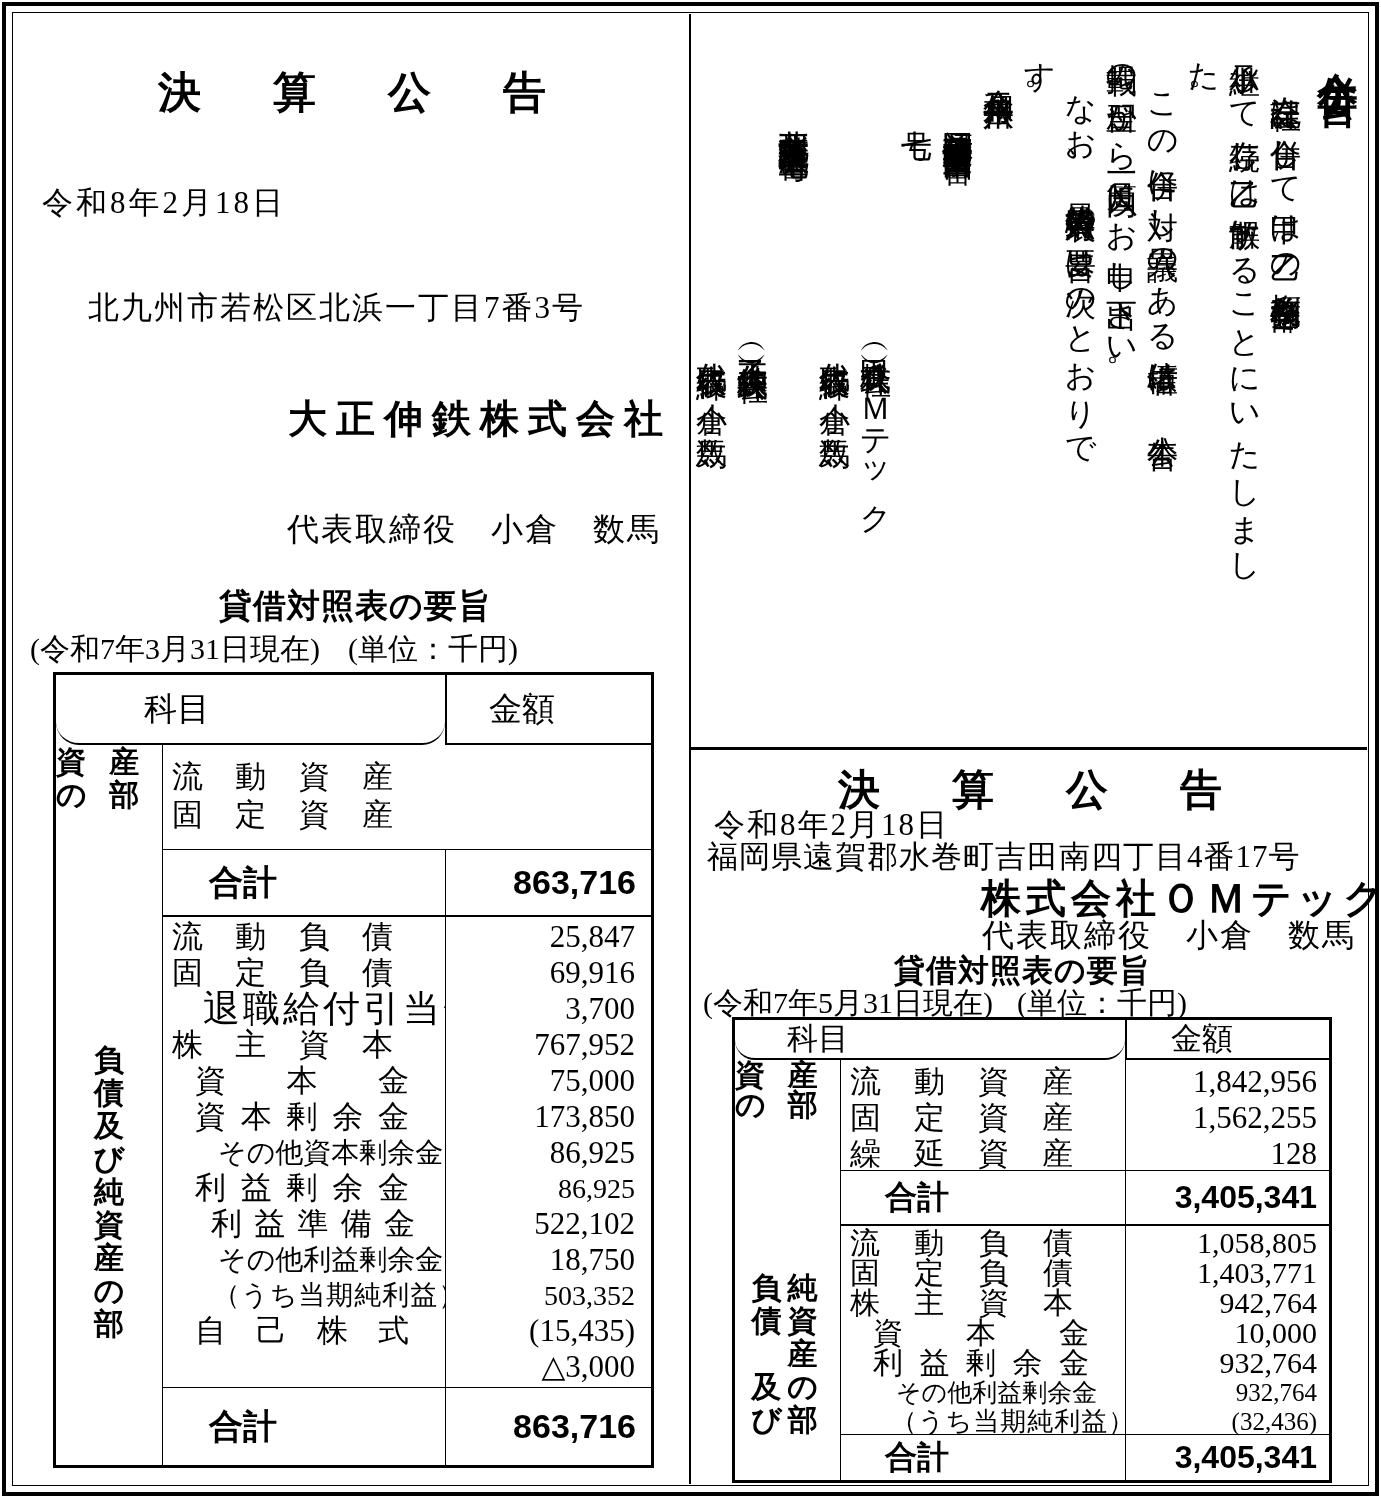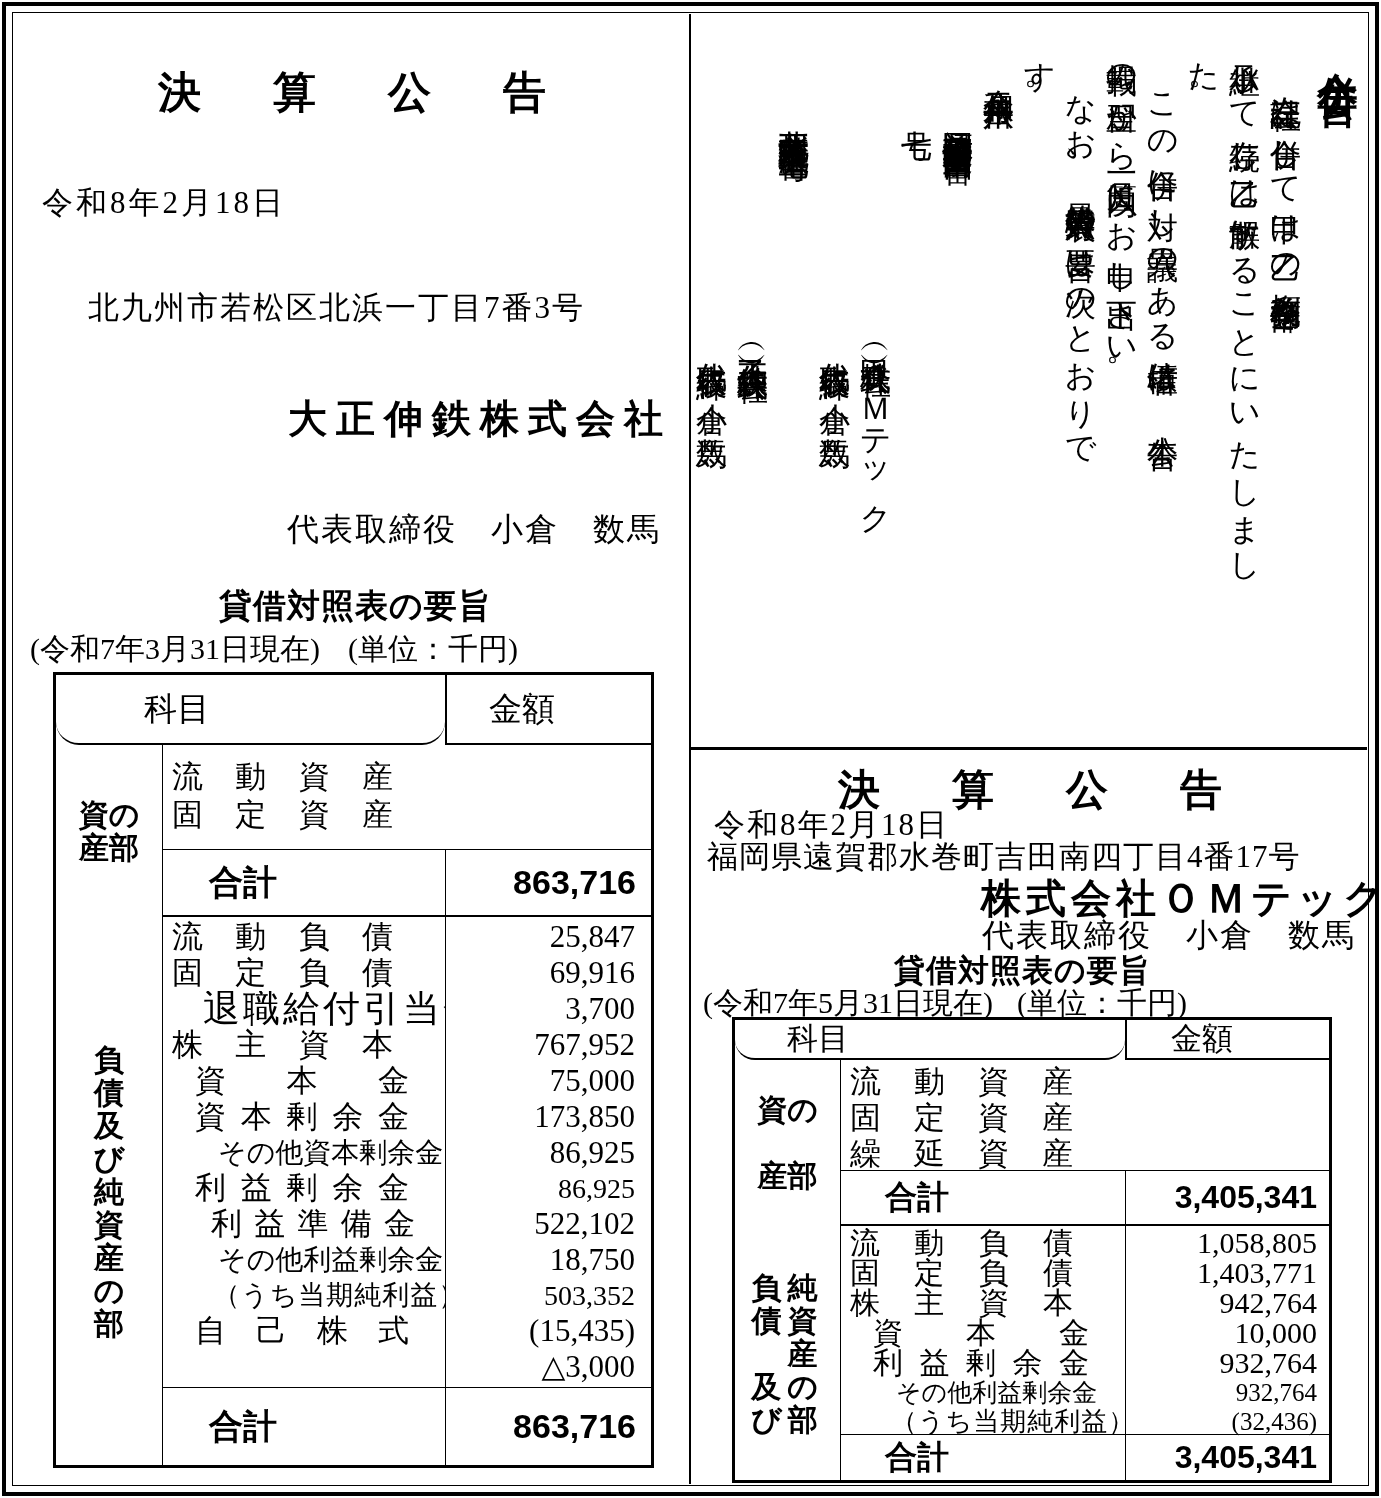--- a/index.html
+++ b/index.html
@@ -35,21 +35,21 @@
     grid-template-columns:106px 284px 1fr;
     grid-template-rows:40px 110px 56px 208px 1fr;}
   .bs>div{box-sizing:border-box;}
   .hdr-item{grid-column:1/3;grid-row:1;border-bottom:2px solid #000;display:flex;align-items:center;justify-content:space-between;font-size:33px;border-radius:23px;}
   .hdr-amt{grid-column:3;grid-row:1;border-bottom:2px solid #000;border-left:2px solid #000;display:flex;align-items:center;justify-content:space-between;font-size:33px;}
   .bs-left .hdr-item{padding:0 88px;}
   .bs-left .hdr-amt{padding:0 42px;}
   .bs-right .hdr-item{padding:0 52px;font-size:31px;}
   .bs-right .hdr-amt{padding:0 44px;font-size:31px;}
 
-  .sec1-label{grid-column:1;grid-row:2/4;border-right:1.5px solid #000;display:flex;flex-direction:column;justify-content:center;align-items:center;font-size:30px;line-height:33px;}
+  .sec1-label{grid-column:1;grid-row:2/4;border-right:1.5px solid #000;display:flex;flex-direction:row;justify-content:center;align-items:flex-start;font-size:30px;line-height:33px;}
   .bs-right .sec1-label{justify-content:space-evenly;line-height:30px;}
   .sec1-items{grid-column:2;grid-row:2;padding-top:13px;}
   .sec1-amts{grid-column:3;grid-row:2;border-left:1.5px solid #000;padding-top:13px;}
   .tot1-lab{grid-column:2;grid-row:3;border-top:1.5px solid #000;border-bottom:2.5px solid #000;}
   .tot1-amt{grid-column:3;grid-row:3;border-top:1.5px solid #000;border-bottom:2.5px solid #000;border-left:1.5px solid #000;}
   .sec2-label{grid-column:1;grid-row:4/6;border-right:1.5px solid #000;display:flex;flex-direction:column;justify-content:center;align-items:center;font-size:30px;}
   .sec2-items{grid-column:2;grid-row:4;padding-top:2px;}
   .sec2-amts{grid-column:3;grid-row:4;border-left:1.5px solid #000;padding-top:2px;}
   .tot2-lab{grid-column:2;grid-row:5;border-top:1.5px solid #000;}
   .tot2-amt{grid-column:3;grid-row:5;border-top:1.5px solid #000;border-left:1.5px solid #000;}
@@ -226,20 +226,25 @@
 
     <div class="sec1-label gothic">
       <div>資の</div>
       <div>産部</div>
     </div>
     <div class="sec1-items" style="padding-top:4px;">
       <div class="lr jst h36 lbl-0">流動資産</div>
       <div class="lr jst h36 lbl-0">固定資産</div>
       <div class="lr jst h36 lbl-0">繰延資産</div>
     </div>
+    <div class="sec1-amts" style="padding-top:4px;">
+      <div class="lr h36 amt">1,842,956</div>
+      <div class="lr h36 amt">1,562,255</div>
+      <div class="lr h36 amt">128</div>
+    </div>
     <div class="tot1-lab total-cell gothic">
       <span style="width:100%;display:flex;justify-content:space-between;">合計</span>
     </div>
     <div class="tot1-amt total-amt gothic">3,405,341</div>
 
     <div class="sec2-label gothic">
       <div class="row2">負純</div>
       <div class="row2">債資</div>
       <div class="row2">　産</div>
       <div class="row2">及の</div>

